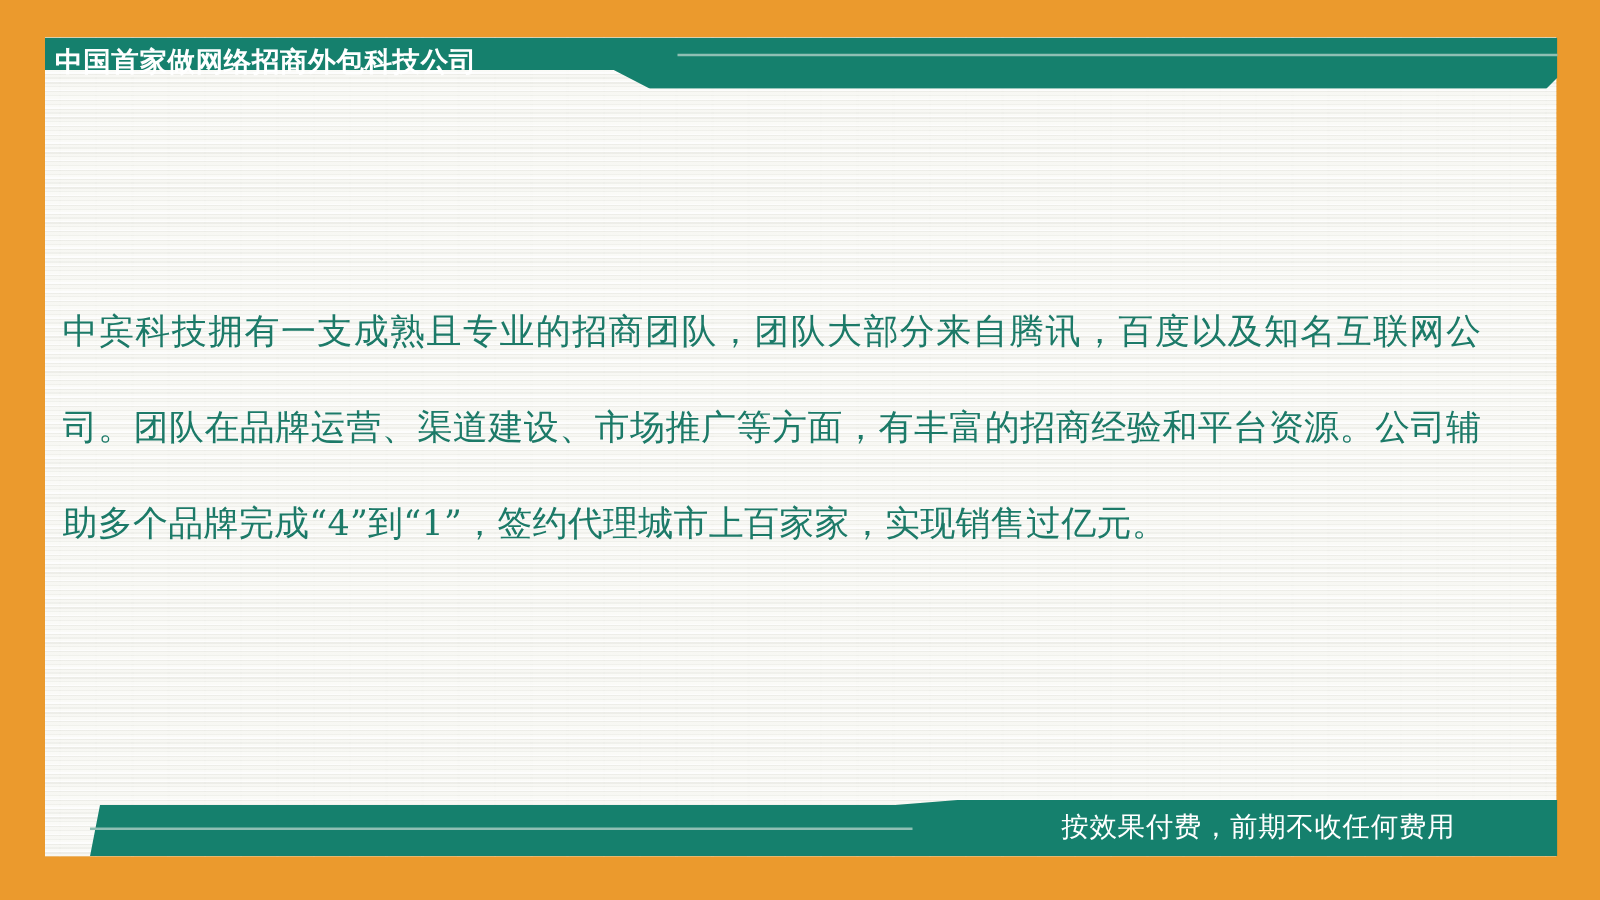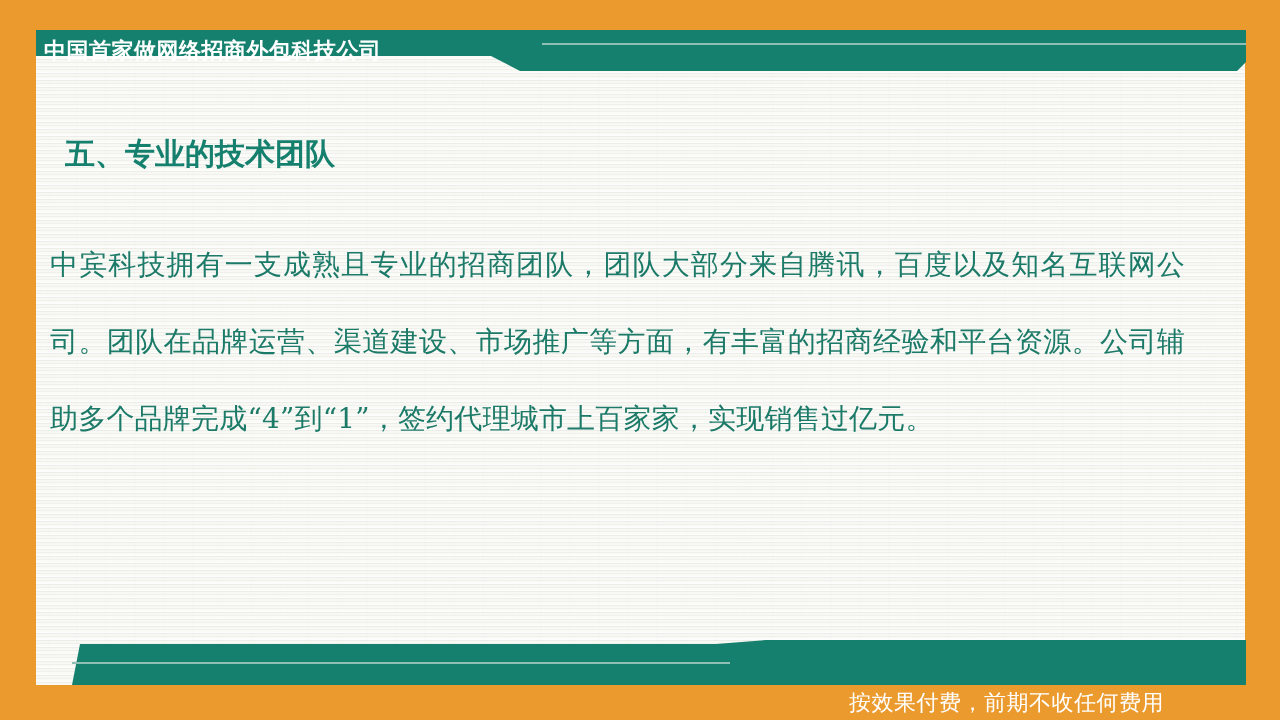--- a/index.html
+++ b/index.html
@@ -156,37 +156,35 @@
   #footer-text {
     position: absolute;
     left: 849px;
     top: 648px;
     font-family: "DejaVu Sans", "Liberation Sans", sans-serif;
     font-size: 22px;
     line-height: 30px;
     color: #ffffff;
     letter-spacing: 0.5px;
     white-space: nowrap;
-    margin-top: 40px;
   }
 </style>
 </head>
 <body>
 
 <div id="slide">
 
   <div id="paper"></div>
 
   <div id="header-ribbon">
     <div class="ribbon-main"></div>
     <div class="ribbon-hairline"></div>
   </div>
   <div id="header-title">中国首家做网络招商外包科技公司</div>
 
-  <div id="section-heading">五、专业的技术团队</div>
 
   <div id="body-copy">中宾科技拥有一支成熟且专业的招商团队，团队大部分来自腾讯，百度以及知名互联网公司。团队在品牌运营、渠道建设、市场推广等方面，有丰富的招商经验和平台资源。公司辅助多个品牌完成“4”到“1”，签约代理城市上百家家，实现销售过亿元。</div>
 
   <div id="footer-ribbon">
     <div class="footer-main"></div>
     <div class="footer-hairline"></div>
   </div>
   <div id="footer-text">按效果付费，前期不收任何费用</div>
 
 </div>

